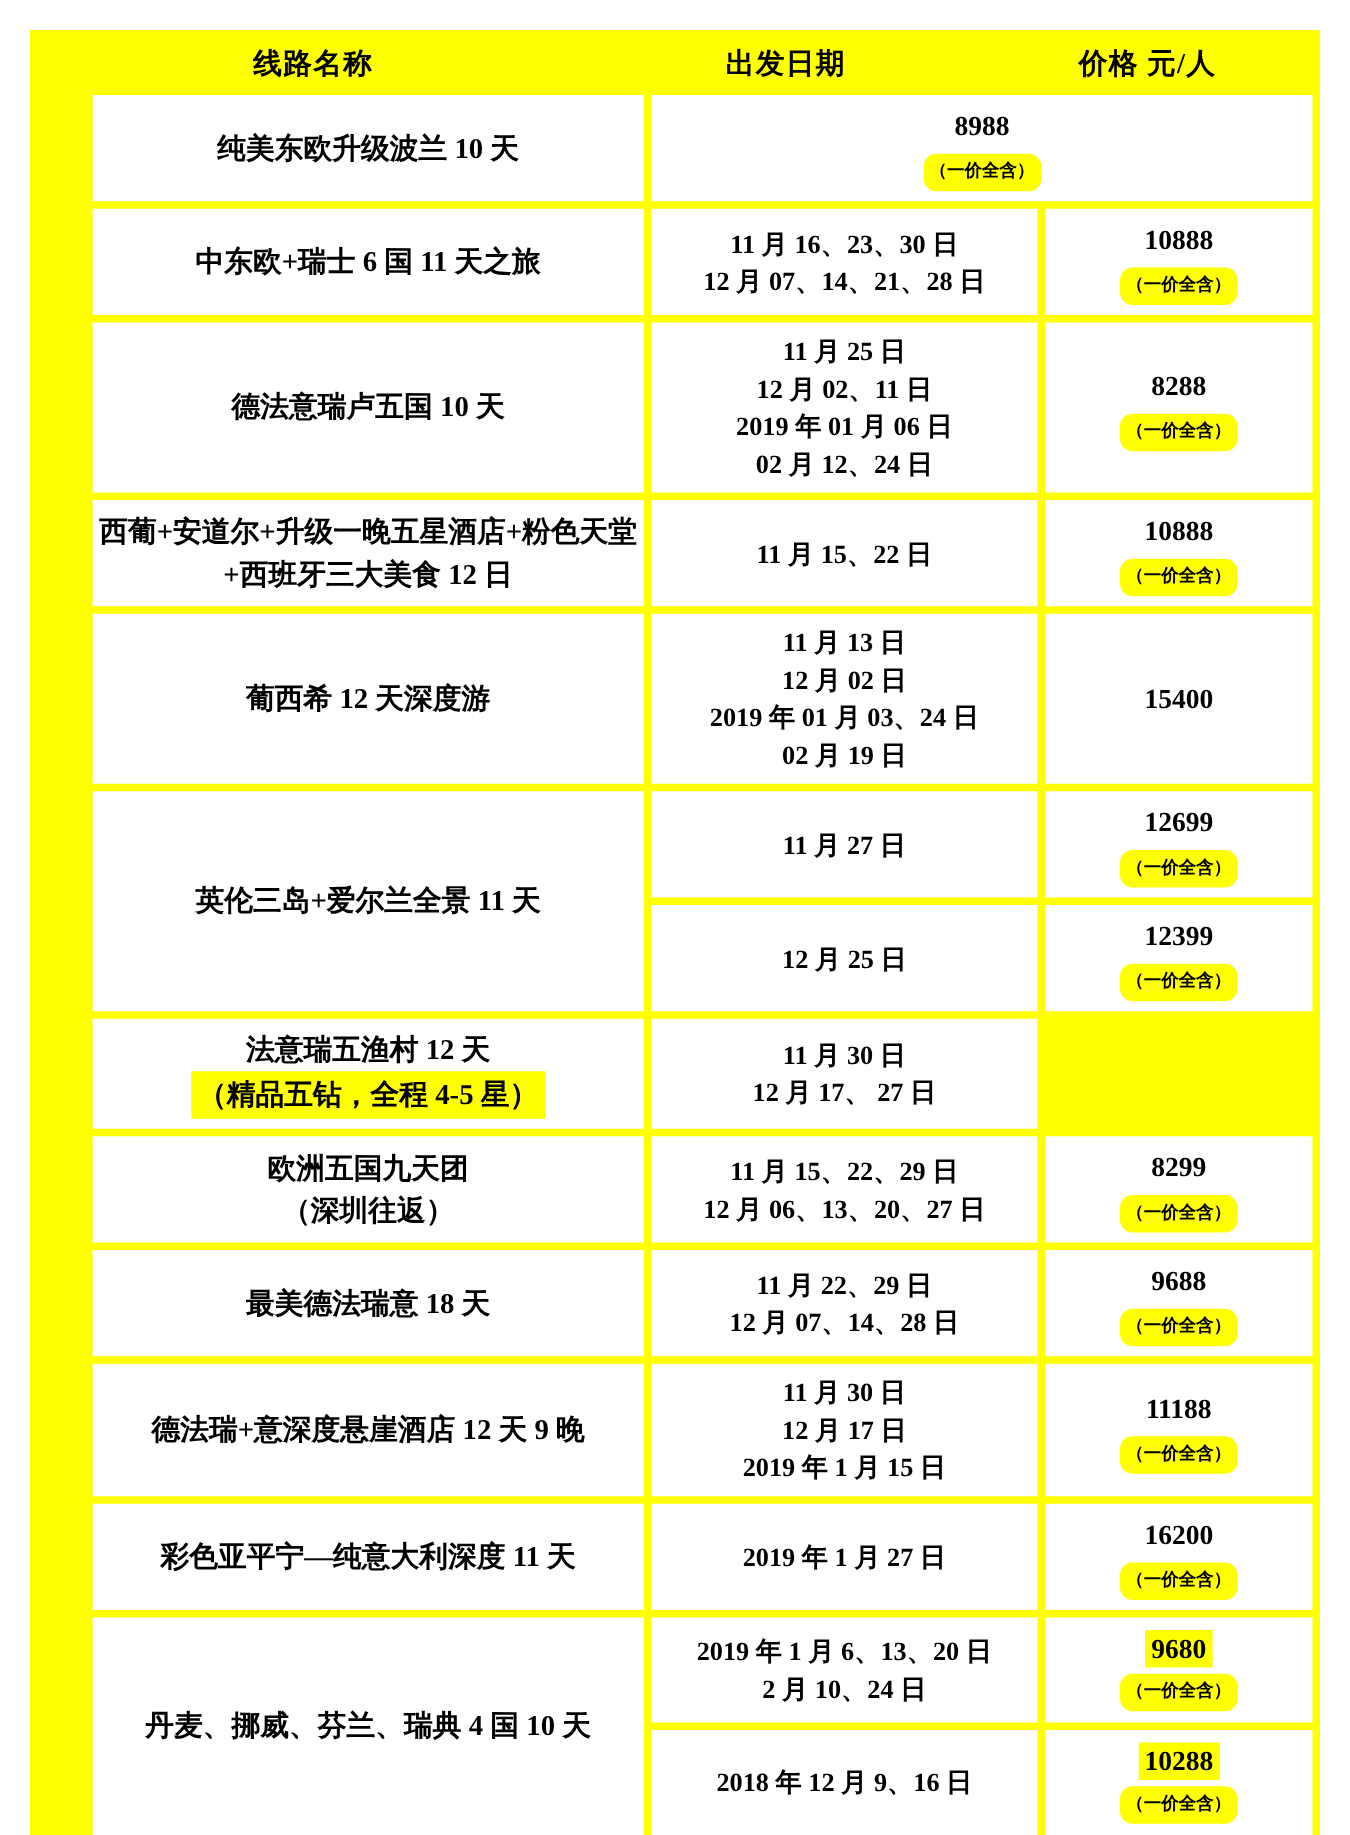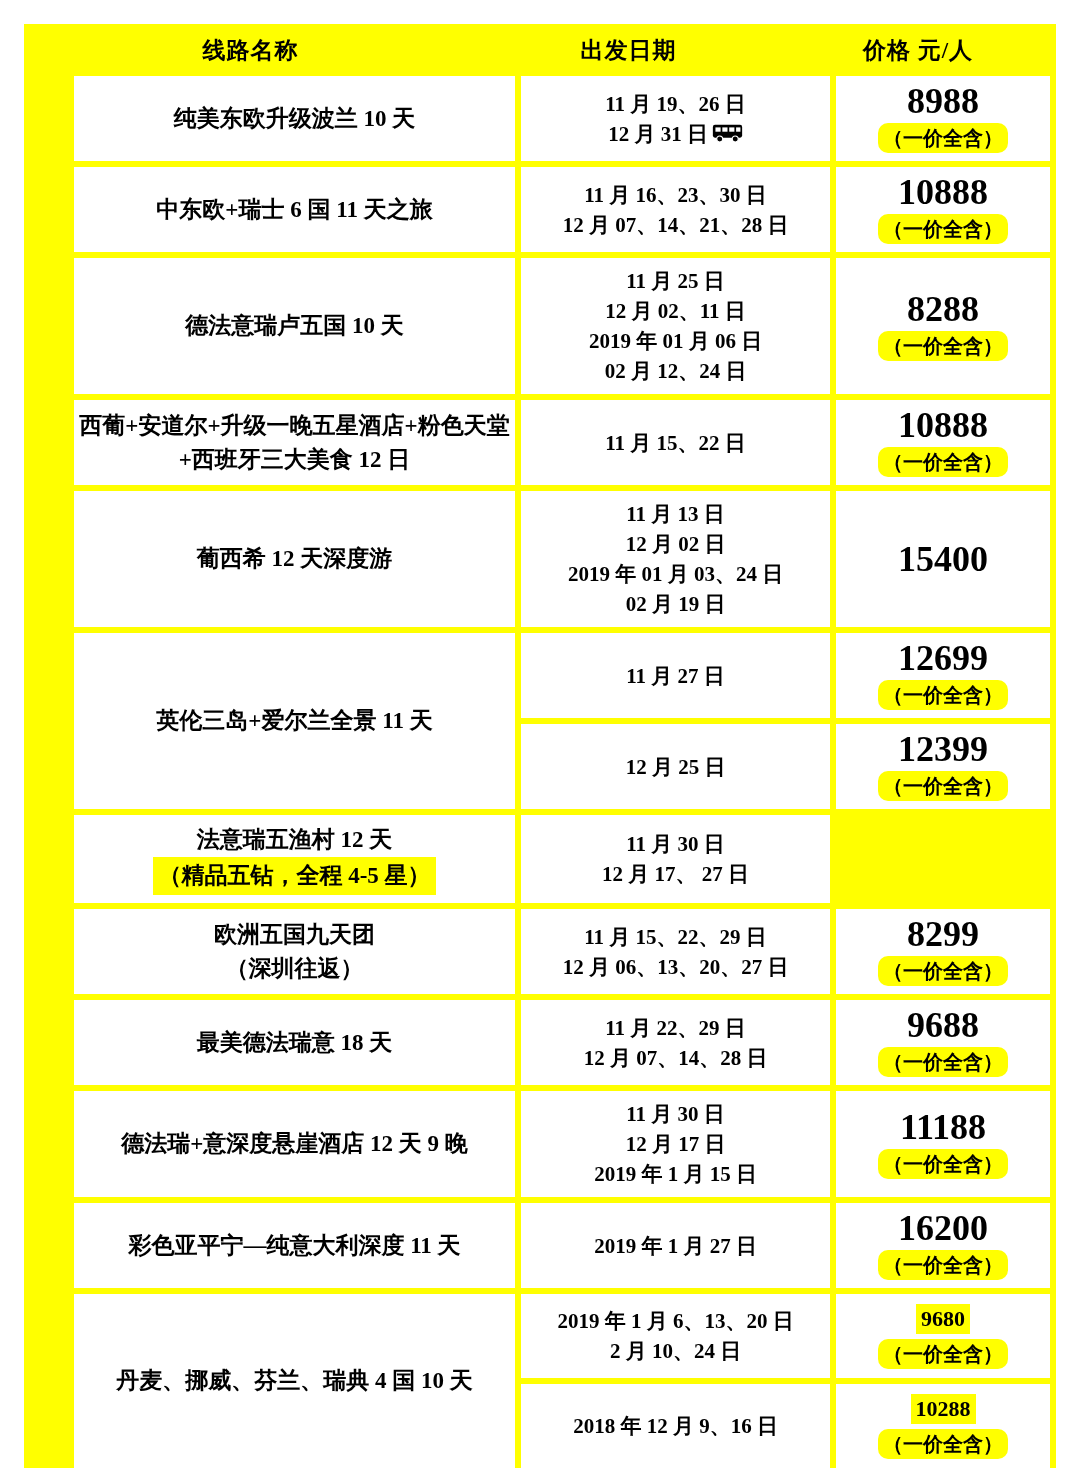--- a/index.html
+++ b/index.html
@@ -53,28 +53,28 @@
   }
   .date-line {
     font-weight: bold;
     font-size: 21px;
     line-height: 30px;
     text-align: center;
     white-space: nowrap;
   }
   .price-value {
     font-weight: bold;
-    font-size: 36px;
+    font-size: 22px;
     line-height: 34px;
     text-align: center;
   }
   .price-value.hl { font-size: 22px; line-height: 26px; }
   .all-incl {
     font-weight: bold;
-    font-size: 20px;
+    font-size: 14px;
     line-height: 26px;
     text-align: center;
     white-space: nowrap;
     border-radius: 10px;
   }
   .hl { background: #FFFF00; padding: 2px 5px; }
   .bus { display: inline-block; vertical-align: -2px; margin-left: 4px; }
 </style>
 </head>
 <body>
@@ -86,32 +86,20 @@
       <div class="header-cell hc-date">出发日期</div>
       <div class="header-cell hc-price">价格  元/人</div>
     </div>
     <div id="rows" style="display: flex; flex-direction: column; gap: 6px; margin-left: 44px;">
         <div class="trow">
           <div class="cell name-cell">
             <div class="name-line">纯美东欧升级波兰 10 天</div>
           </div>
           <div class="sub-col">
             <div class="sub-row">
-              <div class="cell date-cell">
-                <div class="date-line"><div class="" style="display: inline;">11 月 19、26 日</div></div>
-                <div class="date-line"><div class="" style="display: inline;">12 月 31 日</div><svg class="bus" width="31" height="20" viewBox="0 0 36 23" xmlns="http://www.w3.org/2000/svg">
-    <rect x="1" y="2" width="34" height="15" rx="2.5" fill="#000"></rect>
-    <rect x="4" y="5" width="6" height="5" fill="#fff"></rect>
-    <rect x="12" y="5" width="6" height="5" fill="#fff"></rect>
-    <rect x="20" y="5" width="6" height="5" fill="#fff"></rect>
-    <rect x="28" y="5" width="5" height="5" fill="#fff"></rect>
-    <circle cx="9" cy="18.5" r="3.5" fill="#000" stroke="#fff" stroke-width="1.2"></circle>
-    <circle cx="27" cy="18.5" r="3.5" fill="#000" stroke="#fff" stroke-width="1.2"></circle>
-  </svg></div>
-              </div>
               <div class="cell price-cell">
                 <div class="price-value">8988</div>
                 <div class="all-incl hl">（一价全含）</div>
               </div>
             </div>
           </div>
         </div>
         <div class="trow">
           <div class="cell name-cell">
             <div class="name-line">中东欧+瑞士 6 国 11 天之旅</div>

